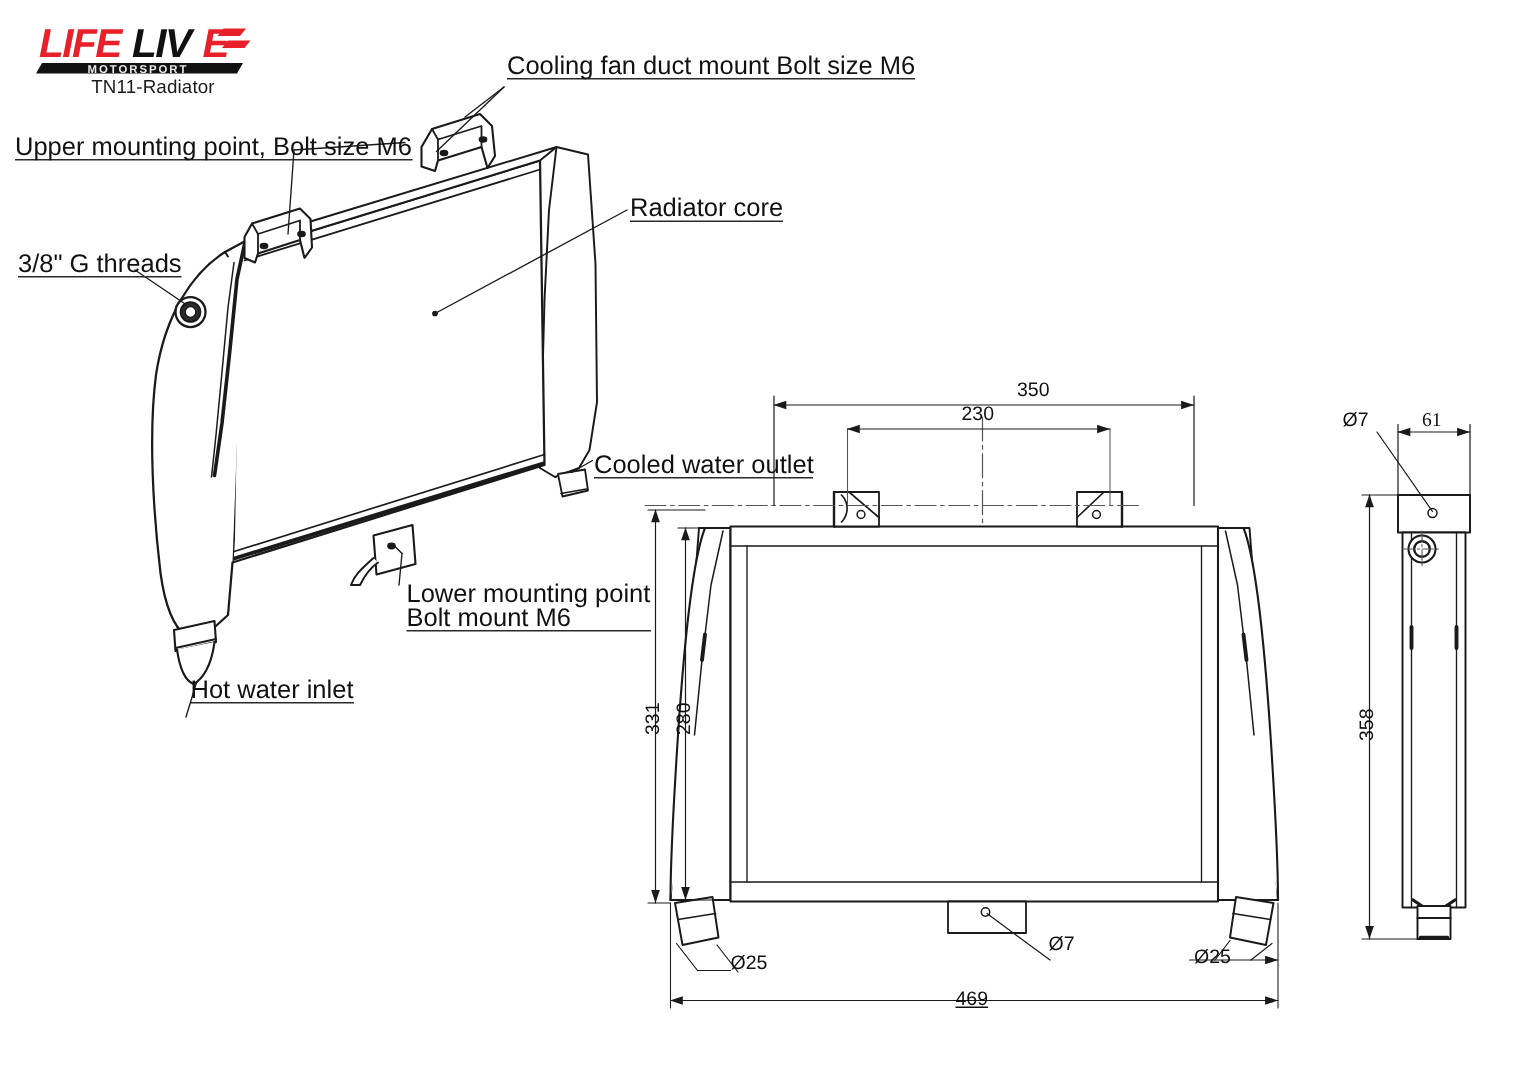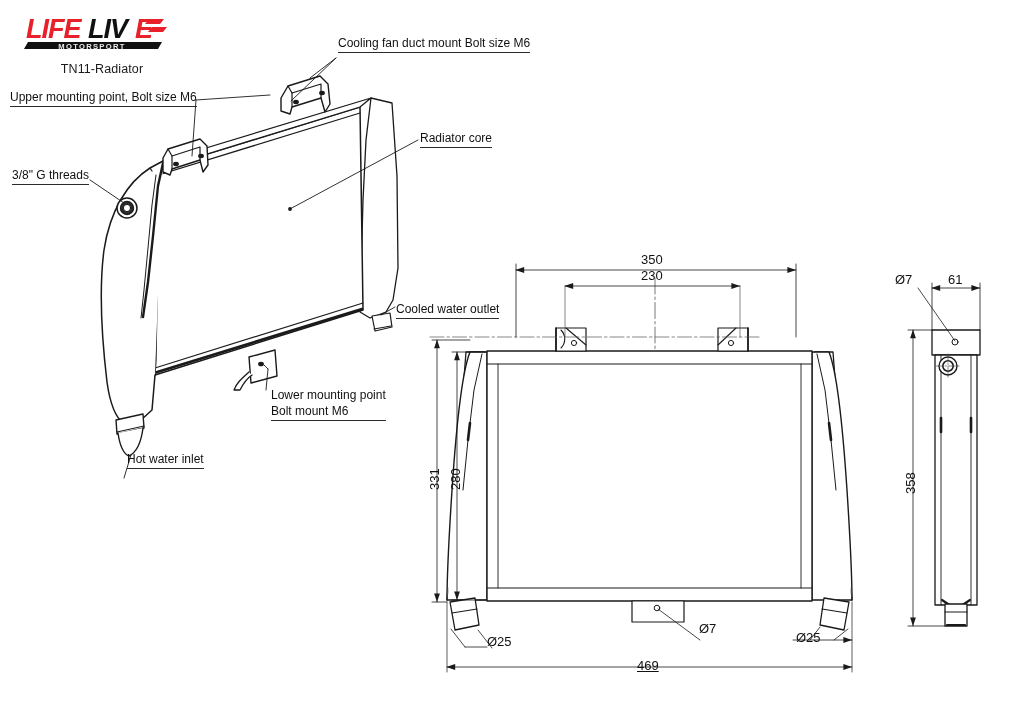--- a/index.html
+++ b/index.html
@@ -38,27 +38,26 @@
   .model-label {
     position: absolute;
     left: 22px;
     top: 51px;
     width: 160px;
     text-align: center;
     font-size: 12.5px;
     letter-spacing: .1px;
     color: #1a1a1a;
     white-space: nowrap;
-    margin-top: 11px;
   }
 
   
   .callout {
     position: absolute;
-    font-size: 12px;
+    font-size: 17px;
     line-height: 15px;
     color: #111111;
     white-space: nowrap;
     letter-spacing: 0px;
   }
   .callout .ln {
     display: block;
     border-bottom: 1px solid #2a2a2a;
     padding-bottom: 1px;
   }
@@ -369,35 +368,35 @@
 
   <div class="callout" style="left:271px; top:368px;margin-top:20px;">
     <span class="ln noline">Lower mounting point</span>
     <span class="ln">Bolt mount M6</span>
   </div>
 
   <div class="callout" style="left:127px; top:452px;">
     <span class="ln">Hot water inlet</span>
   </div>
 
-  <div class="dim" style="left:641px; top:252px;">350</div>
+  <div class="dim" style="left:678px; top:252px;">350</div>
 
   <div class="dim" style="left:641px; top:268px;">230</div>
 
   <div class="dim vert" style="left:427px; top:490px;">331</div>
 
   <div class="dim vert" style="left:448px; top:490px;">280</div>
 
   <div class="dim" style="left:637px; top:658px;text-decoration:underline;">469</div>
 
   <div class="dim" style="left:699px; top:621px;">Ø7</div>
 
   <div class="dim" style="left:487px; top:634px;">Ø25</div>
 
   <div class="dim" style="left:796px; top:630px;">Ø25</div>
 
   <div class="dim" style="left:895px; top:272px;">Ø7</div>
 
-  <div class="dim" style="left:948px; top:272px;">61</div>
+  <div class="dim" style="left:948px; top:272px;font-family:Liberation Serif, serif;">61</div>
 
   <div class="dim vert" style="left:903px; top:494px;">358</div>
 
 </div>
 
 </body></html>

